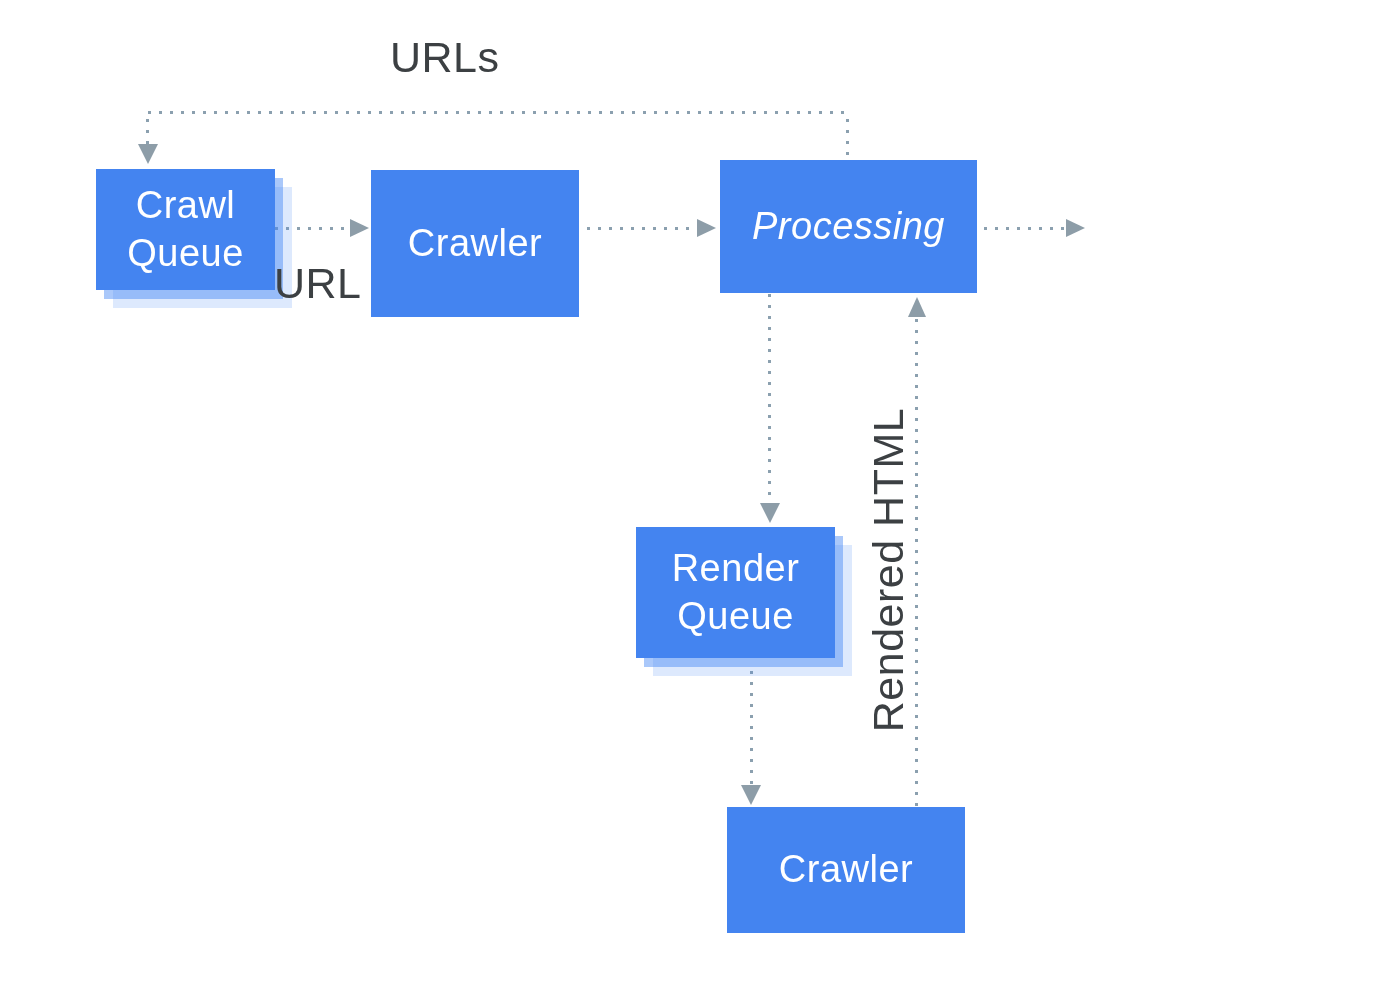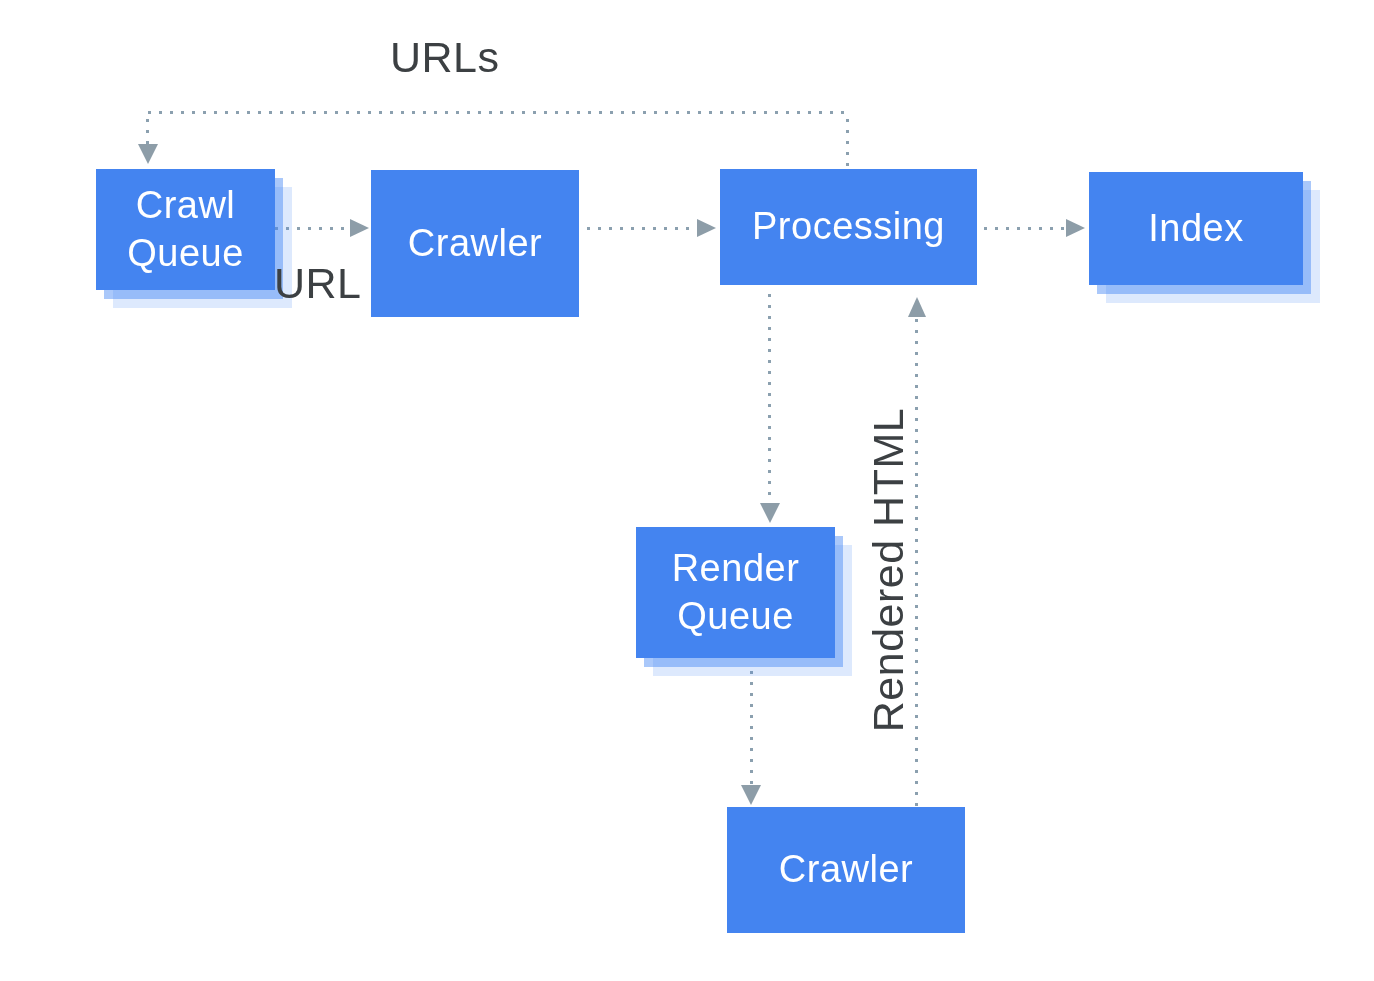--- a/index.html
+++ b/index.html
@@ -104,27 +104,24 @@
   <div class="arrow up" style="left:908px; top:297px;"></div>
 
   <div class="node shadowed" style="left:52px; top:169px; width:179px; height:121px;margin-left:44px;">
     <span style="max-width:150px;">Crawl Queue</span>
   </div>
 
   <div class="node" style="left:371px; top:170px; width:208px; height:147px;">
     <span>Crawler</span>
   </div>
 
-  <div class="node" style="left:720px; top:169px; width:257px; height:116px;">
+  <div class="node" style="left:720px; top:160px; width:257px; height:133px;font-style:italic;">
     <span>Processing</span>
   </div>
 
-  <div class="node shadowed" style="left:1089px; top:172px; width:214px; height:113px;">
-    <span>Index</span>
-  </div>
 
   <div class="node shadowed" style="left:636px; top:527px; width:199px; height:131px;">
     <span style="max-width:165px;">Render Queue</span>
   </div>
 
   <div class="node" style="left:727px; top:807px; width:238px; height:126px;">
     <span>Crawler</span>
   </div>
 
   <div class="edge-label" style="left:390px; top:33px;">URLs</div>

